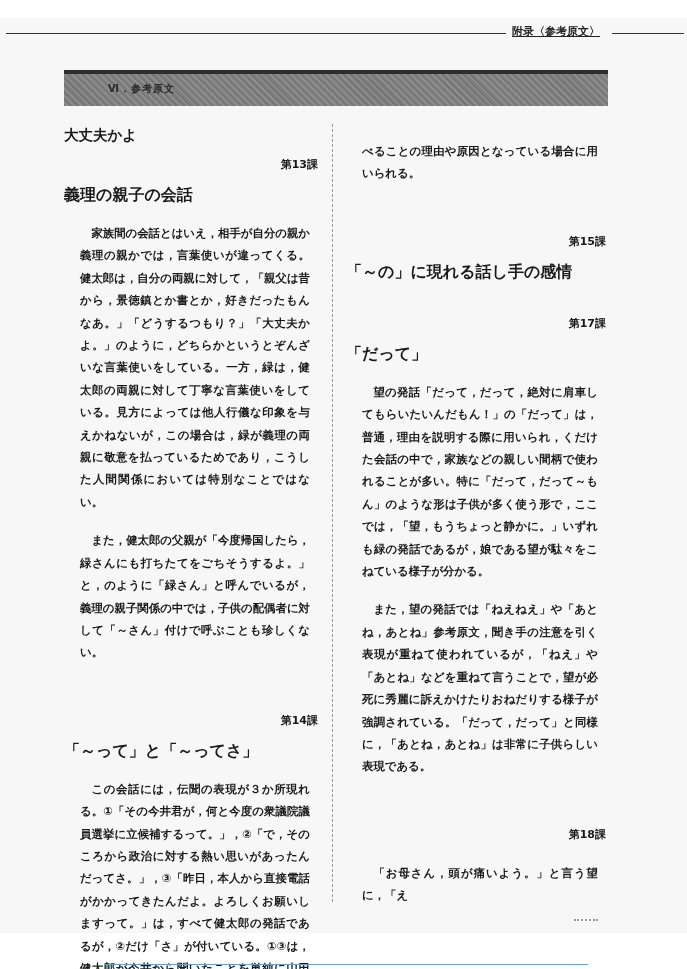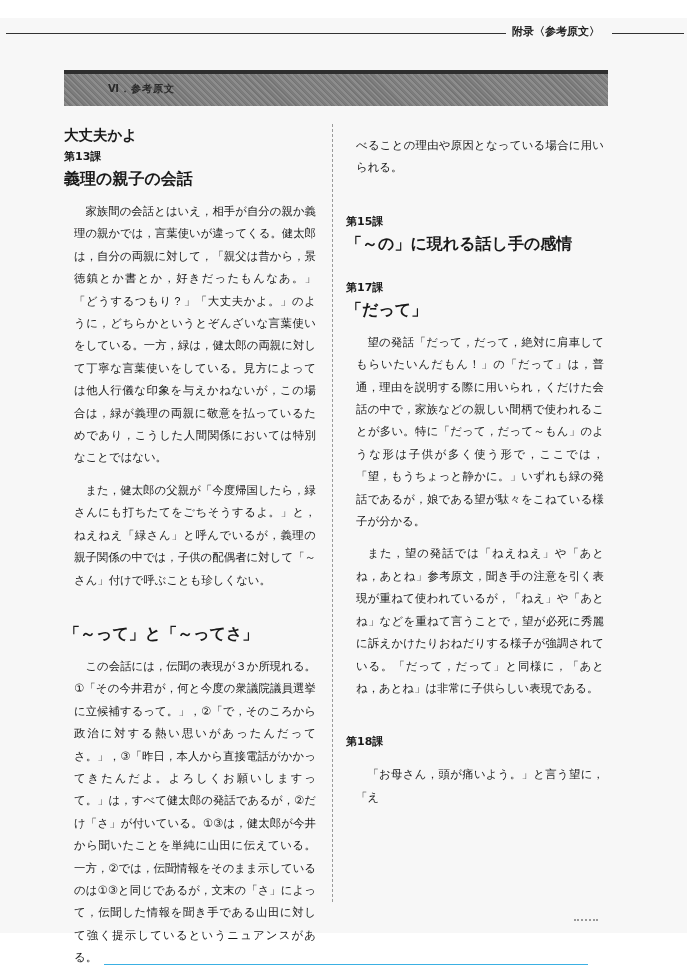--- a/index.html
+++ b/index.html
@@ -14,44 +14,44 @@
     .running-head {
       position: absolute; left: 6px; right: 0; top: 24px; height: 20px;
     }
     .running-head .rule-left {
       position: absolute; left: 0; top: 9px; width: 500px; height: 1px; background: #333;
     }
     .running-head .rule-right {
       position: absolute; left: 606px; top: 9px; width: 72px; height: 1px; background: #333;
     }
     .running-head .title {
-      position: absolute; left: 506px; top: 0; font-size: 11px; font-weight: bold; color: #222; white-space: nowrap;
+      position: absolute; left: 506px; top: 0; font-size: 11px; font-weight: bold; color: #222; white-space: nowrap; text-decoration: underline;
     }
     .section-banner {
       position: absolute; left: 64px; top: 70px; width: 544px; height: 36px;
       background: repeating-linear-gradient(45deg, #7c7c7c 0 2px, #8d8d8d 2px 4px, #747474 4px 5px);
       border-top: 4px solid #2e2e2e;
       box-sizing: border-box;
     }
     .section-banner .label {
       position: absolute; left: 8px; top: 8px; font-size: 10px; font-weight: bold; color: #2a2a2a; letter-spacing: 1px; margin-left: 36px;
     }
     .column {
       position: absolute; top: 124px; font-size: 11.4px; line-height: 22.4px;
     }
     .col-left { left: 64px; width: 262px; }
     .col-right { left: 346px; width: 268px; }
     .divider {
       position: absolute; left: 332px; top: 124px; width: 0; height: 778px;
       border-left: 1px dashed #9a9a9a;
     }
     .h-main { font-size: 14.5px; font-weight: bold; line-height: 22px; margin: 0; }
-    .h-lesson { font-size: 11px; font-weight: bold; line-height: 22px; margin: 0; }
+    .h-lesson { font-size: 11px; font-weight: bold; line-height: 22px; margin: 8px; text-align: right; }
     .h-sub { font-size: 16px; font-weight: bold; line-height: 22px; margin: 0; }
-    .para { margin: 10px; text-indent: 1em; text-align: justify; }
+    .para { margin: 16px; text-indent: 1em; text-align: justify; font-weight: bold; }
     .para.noindent { text-indent: 0; }
     .gap { height: 22px; }
     .page-num {
       position: absolute; left: 574px; top: 919px; width: 24px; height: 3px;
       border-top: 2px dotted #9a9a9a;
     }
     .bottom-rule {
       position: absolute; left: 104px; top: 964px; width: 484px; height: 1px; background: #3bb0e3;
     }
   </style>
@@ -70,26 +70,27 @@
   <span class="label">Ⅵ．参考原文</span>
 </div>
 
 <div class="column col-left">
   <h2 class="h-main">大丈夫かよ</h2>
 
   <div>
     <div class="h-lesson">第13課</div>
     <div class="h-sub">義理の親子の会話</div>
     <p class="para">家族間の会話とはいえ，相手が自分の親か義理の親かでは，言葉使いが違ってくる。健太郎は，自分の両親に対して，「親父は昔から，景徳鎮とか書とか，好きだったもんなあ。」「どうするつもり？」「大丈夫かよ。」のように，どちらかというとぞんざいな言葉使いをしている。一方，緑は，健太郎の両親に対して丁寧な言葉使いをしている。見方によっては他人行儀な印象を与えかねないが，この場合は，緑が義理の両親に敬意を払っているためであり，こうした人間関係においては特別なことではない。</p>
-    <p class="para">また，健太郎の父親が「今度帰国したら，緑さんにも打ちたてをごちそうするよ。」と，ねえねえ「緑さん」と呼んでいるが，義理の親子関係の中では，子供の配偶者に対して「～さん」付けで呼ぶことも珍しくない。</p>
+    <p class="para">また，健太郎の父親が「今度帰国したら，緑さんにも打ちたてをごちそうするよ。」と，のように「緑さん」と呼んでいるが，義理の親子関係の中では，子供の配偶者に対して「～さん」付けで呼ぶことも珍しくない。</p>
   </div>
 
   <div class="gap"></div>
 
   <div>
+    <div class="h-lesson">第14課</div>
     <div class="h-sub">「～って」と「～ってさ」</div>
     <p class="para">この会話には，伝聞の表現が３か所現れる。①「その今井君が，何と今度の衆議院議員選挙に立候補するって。」，②「で，そのころから政治に対する熱い思いがあったんだってさ。」，③「昨日，本人から直接電話がかかってきたんだよ。よろしくお願いしますって。」は，すべて健太郎の発話であるが，②だけ「さ」が付いている。①③は，健太郎が今井から聞いたことを単純に山田に伝えている。一方，②では，伝聞情報をそのまま示しているのは①③と同じであるが，文末の「さ」によって，伝聞した情報を聞き手である山田に対して強く提示しているというニュアンスがある。</p>
     <p class="para">なお，②の文頭の「で」は，「それで」が短縮されたものであり，前に述べたことが次に述</p>
   </div>
 </div>
 
 <div class="divider"></div>
 
 <div class="column col-right">
   <p class="para noindent">べることの理由や原因となっている場合に用いられる。</p>

